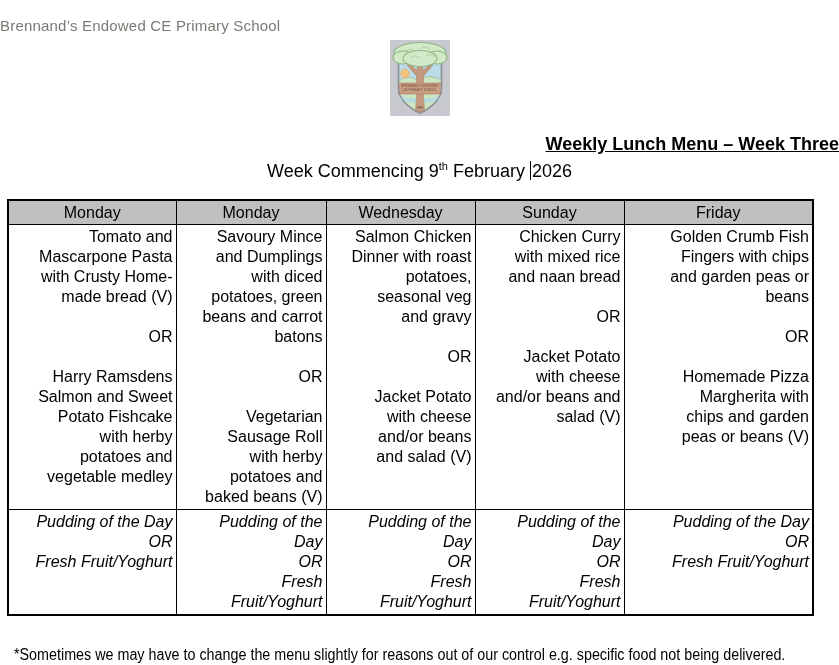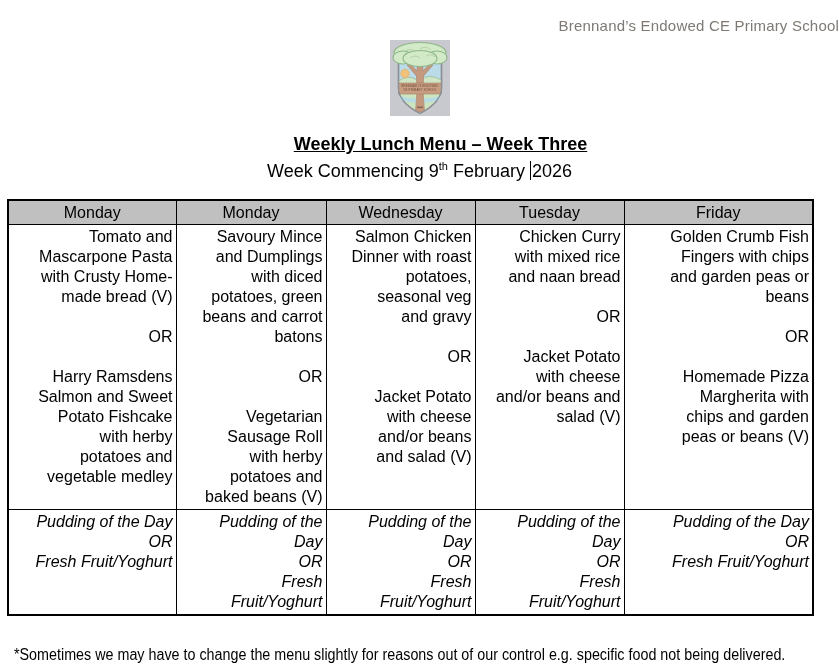--- a/index.html
+++ b/index.html
@@ -1,27 +1,27 @@
 <!DOCTYPE html>
 <html><head>
 <meta charset="utf-8">
 <style>
   html,body{margin:0;padding:0;}
   body{
     width:839px;height:665px;background:#ffffff;overflow:hidden;
     font-family:"Liberation Sans",sans-serif;color:#000;
   }
   .school-name{
-    margin-top:17px;text-align:right;font-size:15px;color:#7e7974;
+    margin-top:17px;text-align:left;font-size:15px;color:#7e7974;
     letter-spacing:.2px;
   }
   .logo-wrap{width:60px;height:76px;margin:6px auto 0;}
   .logo-wrap svg{display:block;}
   .doc-title{
-    margin-top:18px;text-align:center;font-size:18px;font-weight:bold;
+    margin-top:18px;text-align:right;font-size:18px;font-weight:bold;
     text-decoration:underline;
     padding-left:42px;
   }
   .date-line{margin-top:5px;text-align:center;font-size:18px;white-space:pre;}
   .date-line sup{font-size:11px;}
   .caret{
     display:inline-block;width:1.5px;height:19px;background:#000;
     vertical-align:-3px;margin-right:.5px;
   }
   table.menu{
@@ -87,21 +87,21 @@
         <col style="width:150px">
         <col style="width:149px">
       <col style="width:149px">
         <col style="width:189px">
     </colgroup>
     <thead>
       <tr>
         <th>Monday</th>
         <th>Monday</th>
         <th>Wednesday</th>
-        <th>Tuesday</th>
+        <th>Sunday</th>
         <th>Friday</th>
       </tr>
     </thead>
     <tbody>
       <tr class="mains-row">
         <td>Tomato and
 Mascarpone Pasta
 with Crusty Home-
 made bread (V)
 

